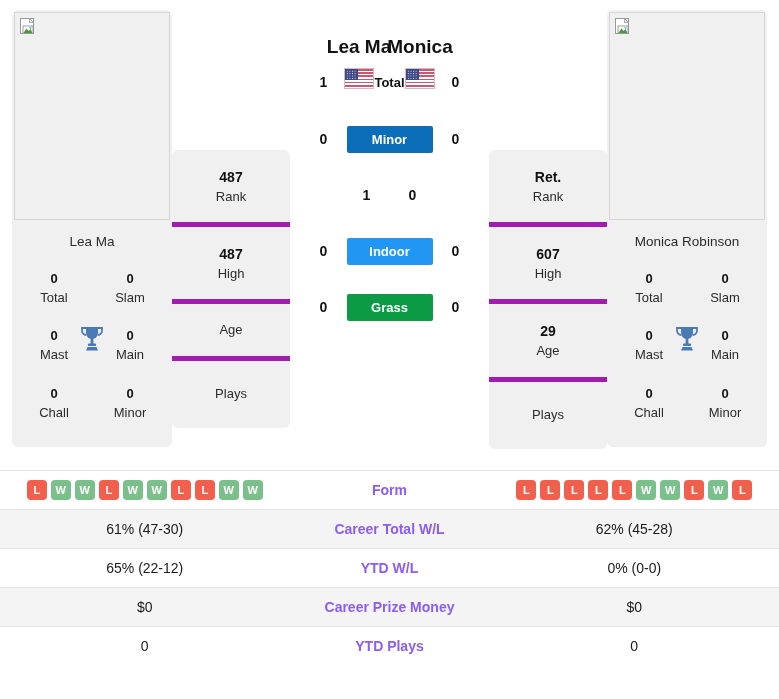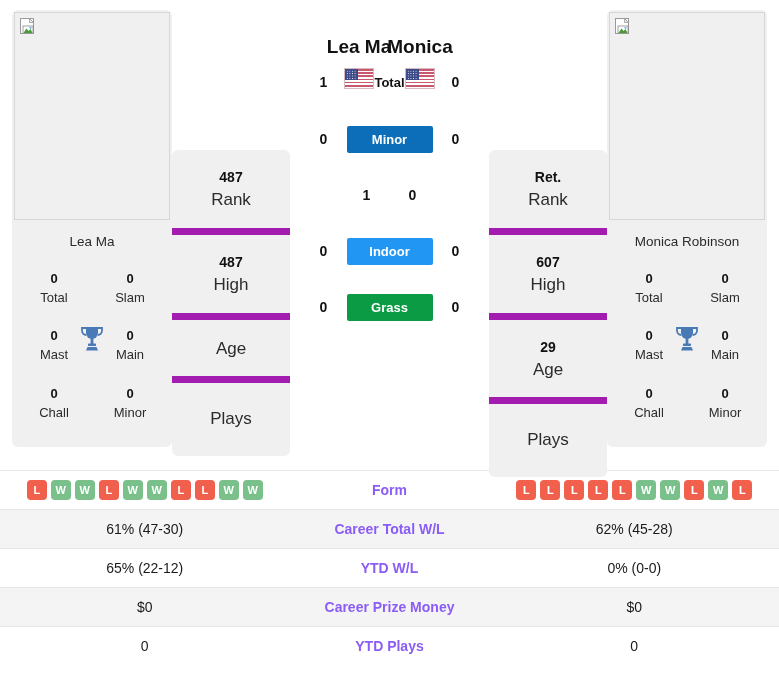--- a/index.html
+++ b/index.html
@@ -85,31 +85,31 @@
     width: 118px;
     flex: 0 0 118px;
     background: #f0f0f0;
     border-radius: 6px;
     margin-top: 140px;
     overflow: hidden;
   }
   .stat-cell {
     text-align: center;
     padding: 17px 4px 16px 4px;
-    border-bottom: 7px solid #a21caf;
+    border-bottom: 5px solid #a21caf;
   }
   .stat-cell:last-child { border-bottom: none; }
   .stat-val {
     font-size: 14px;
     font-weight: bold;
     color: #111;
     line-height: 1.5;
   }
   .stat-lbl {
-    font-size: 17px;
+    font-size: 13px;
     color: #2b2b2b;
     line-height: 1.4;
   }
   .stat-plays { padding: 24px 4px 25px 4px; }
 
   
   .center-col {
     flex: 1 1 auto;
     display: flex;
     flex-direction: column;

